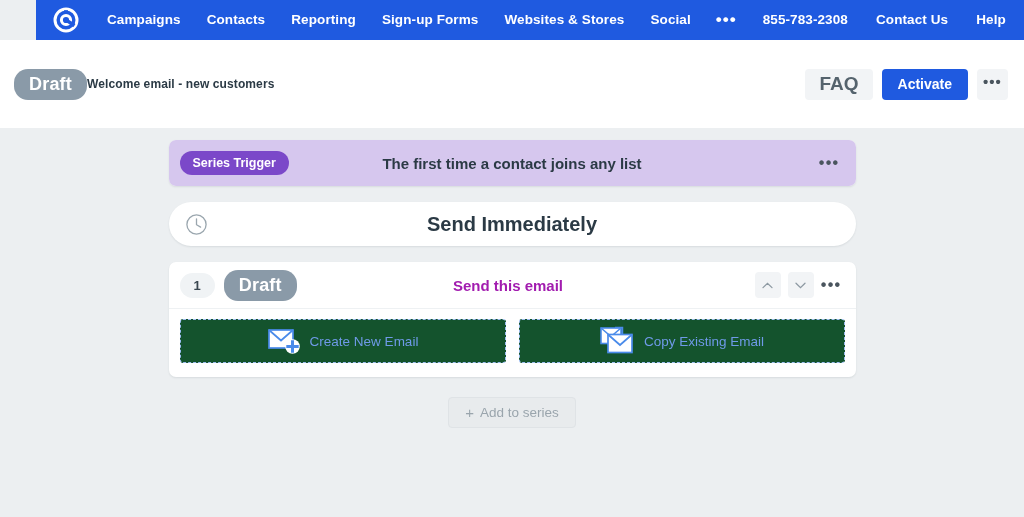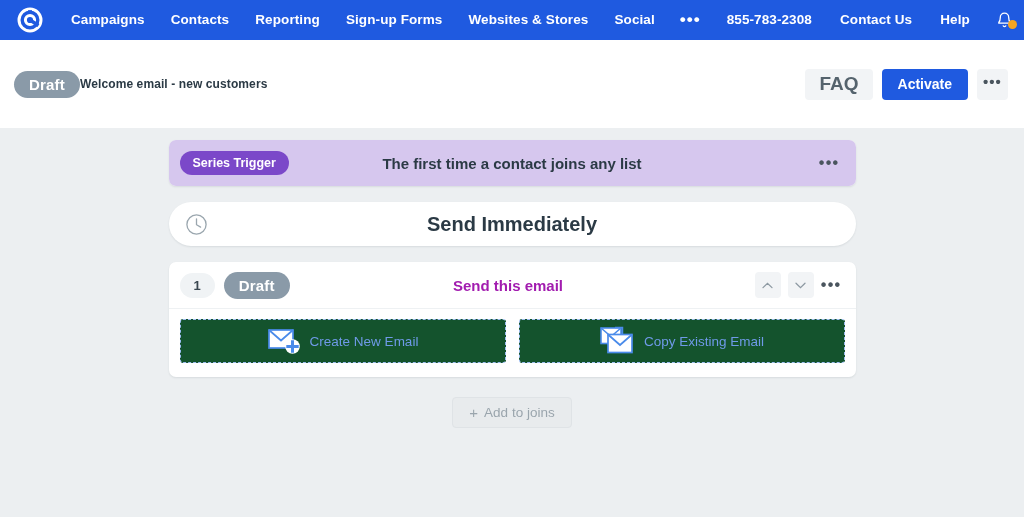--- a/index.html
+++ b/index.html
@@ -12,20 +12,21 @@
   }
 
   
   .topnav {
     height: 40px;
     background: #1f5ae0;
     display: flex;
     align-items: center;
     padding: 0 14px 0 10px;
     position: relative;
+    margin-left: 36px;
   }
   .logo-wrap {
     width: 40px; height: 40px;
     display: flex; align-items: center; justify-content: center;
     flex: 0 0 auto;
   }
   .nav-left {
     display: flex; align-items: center; gap: 0;
     margin-left: 8px;
   }
@@ -64,21 +65,21 @@
   .page-header {
     height: 88px;
     background: #ffffff;
     display: flex;
     align-items: center;
     padding: 0 16px 0 14px;
   }
   .status-pill {
     background: #8a9aa8;
     color: #ffffff;
-    font-size: 15px;
+    font-size: 18px;
     font-weight: 700;
     border-radius: 14px;
     padding: 5px 15px;
     letter-spacing: .2px;
   }
   .page-title {
     font-size: 12px;
     font-weight: 700;
     color: #2b3a45;
     letter-spacing: .1px;
@@ -403,18 +404,18 @@
           </svg>
           <span class="lbl">Copy Existing Email</span>
         </div>
 
       </div>
     </div>
 
     <div class="add-row">
       <button class="add-btn">
         <span class="plus-g">+</span>
-        <span>Add to joins</span>
+        <span>Add to series</span>
       </button>
     </div>
 
   </div>
 </div>
 
 </body></html>

